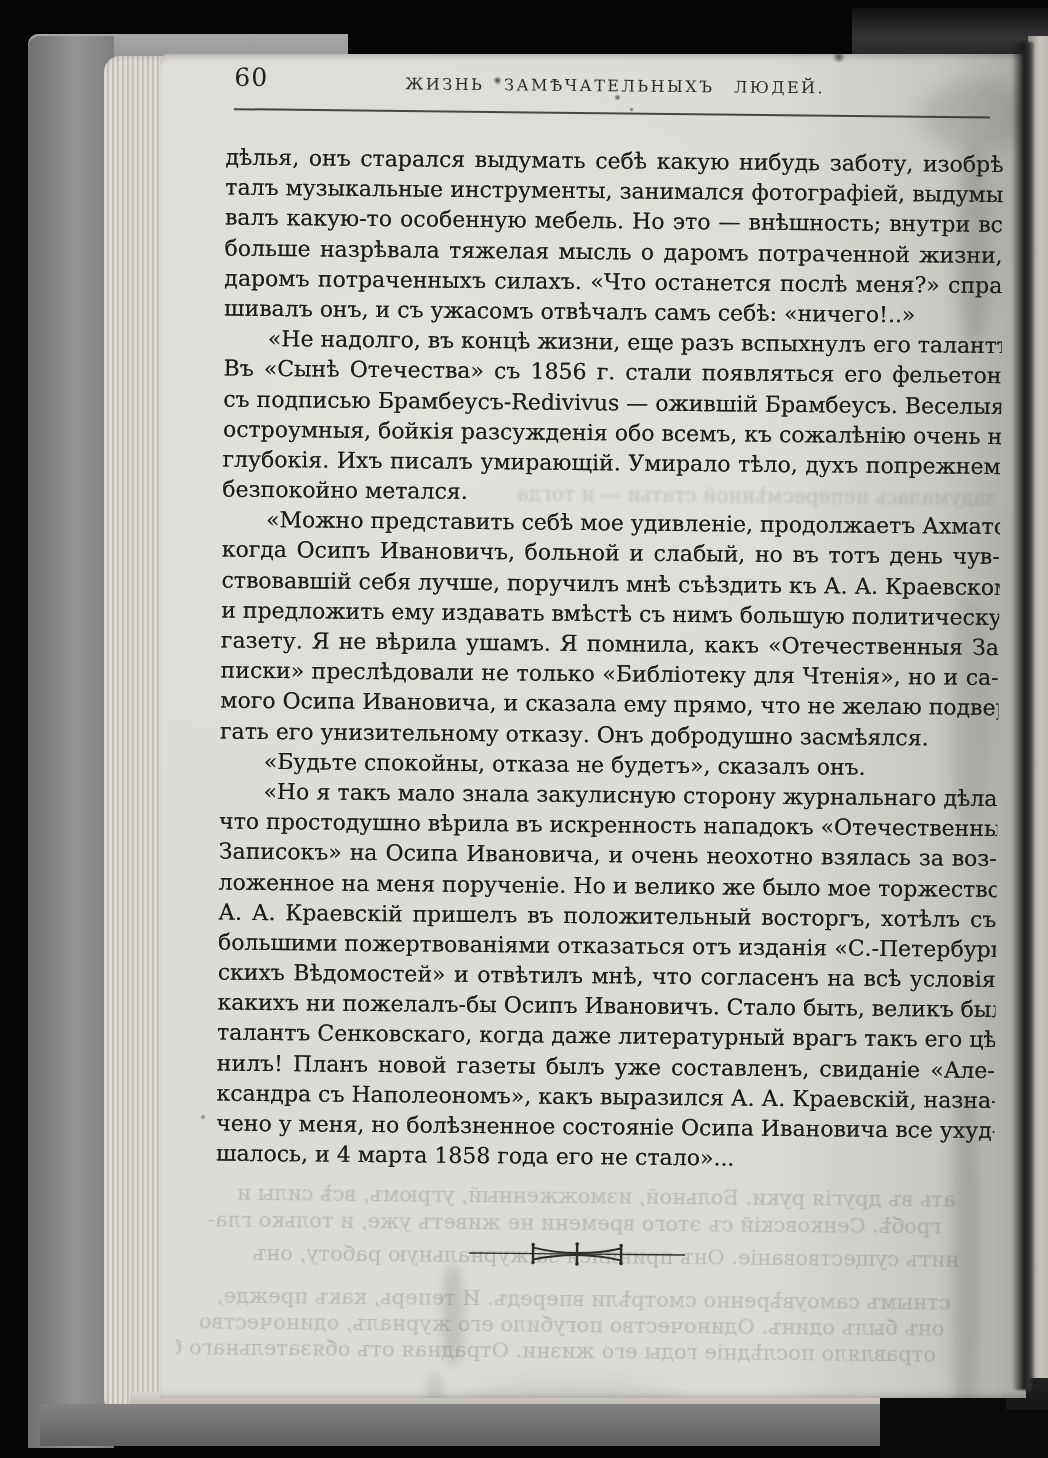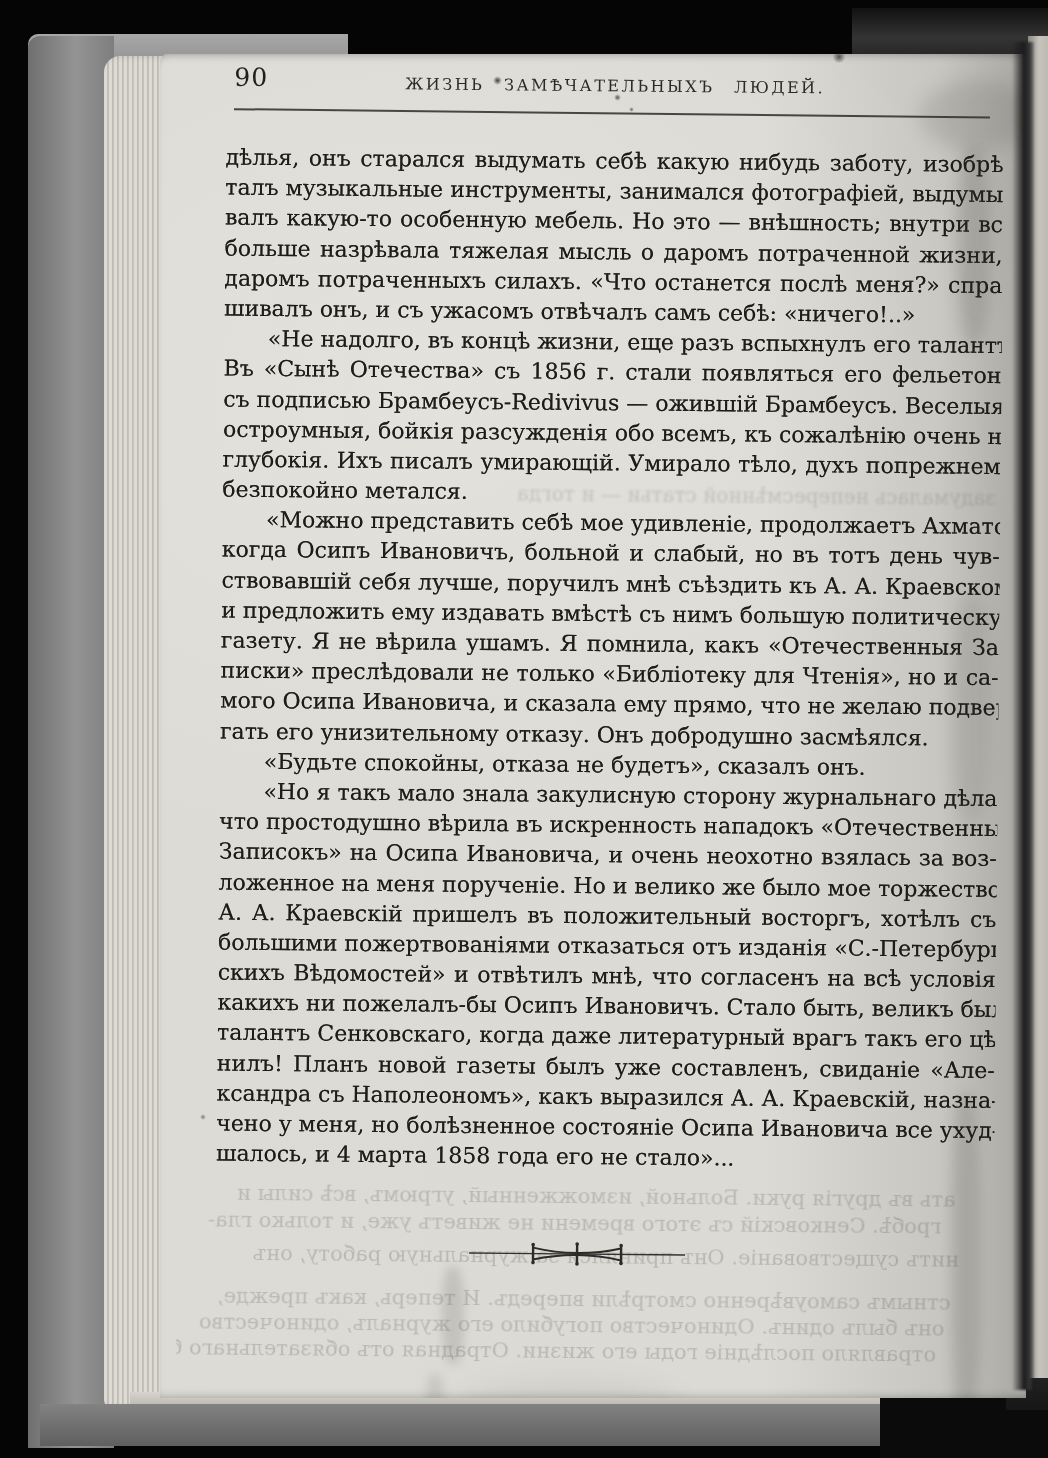--- a/index.html
+++ b/index.html
@@ -98,21 +98,21 @@
 <div class="abs stack-left"></div>
 <div class="abs stack-bottom"></div>
 <div class="abs cover-bottom"></div>
 <div class="abs cover-bottom-right"></div>
 <div class="abs cover-tab"></div>
 <div class="abs facing-page"></div>
 
 <div class="abs page">
   <div class="abs page-tilt">
 
-    <div class="abs page-number">90</div>
+    <div class="abs page-number">60</div>
     <div class="abs running-title">ЖИЗНЬ ЗАМѢЧАТЕЛЬНЫХЪ ЛЮДЕЙ.</div>
     <div class="abs header-rule"></div>
 
     <div class="abs bleed-inline">задумалась непересмѣнной статьи — и тогда</div>
 
     <div class="abs body-text" id="body-text">
         <div class="bline">дѣлья, онъ старался выдумать себѣ какую нибудь заботу, изобрѣ</div>
         <div class="bline">талъ музыкальные инструменты, занимался фотографіей, выдумы</div>
         <div class="bline">валъ какую-то особенную мебель. Но это — внѣшность; внутри вс</div>
         <div class="bline">больше назрѣвала тяжелая мысль о даромъ потраченной жизни,</div>

